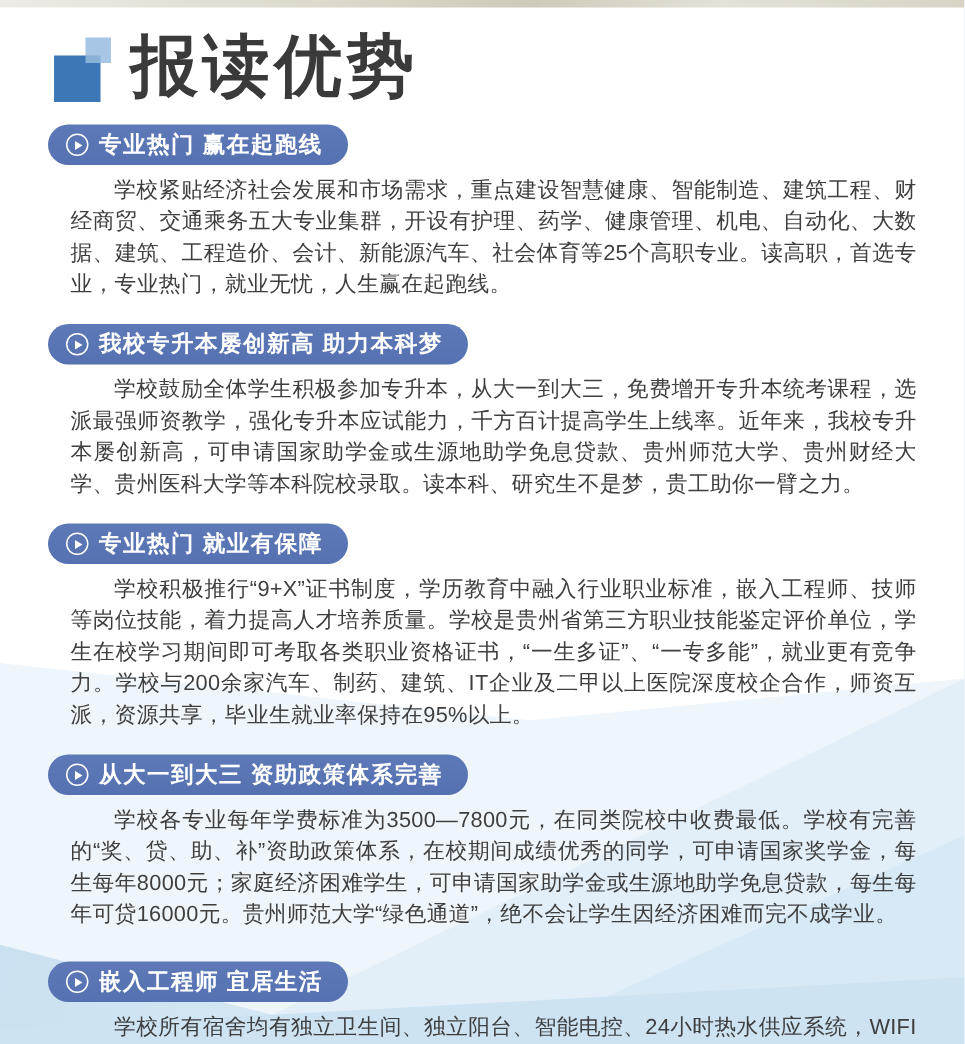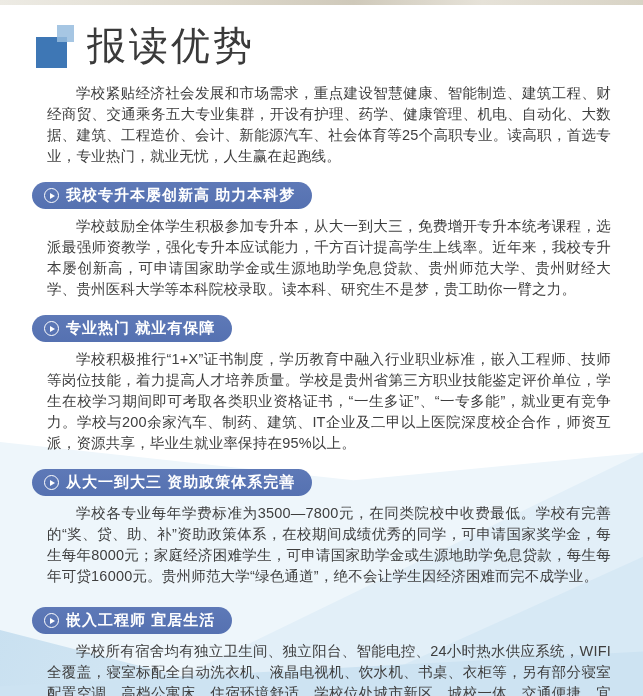--- a/index.html
+++ b/index.html
@@ -64,22 +64,22 @@
     background: #3e77b5;
   }
   .sq-small {
     position: absolute;
     left: 29px; top: 1px;
     width: 17px; height: 17px;
     background: rgba(150, 188, 222, 0.85);
   }
   .page-title {
     margin: 0 0 0 16px;
-    font-size: 39px;
-    font-weight: 400;
+    font-size: 45px;
+    font-weight: 700;
     letter-spacing: 3px;
     color: #3a3a3a;
     line-height: 1.1;
   }
   .section { margin: 15px 32px 0 32px; }
   .section.last { margin-top: 20px; }
   .badge {
     display: inline-flex;
     align-items: center;
     height: 27px;
@@ -137,41 +137,47 @@
 
     <div class="title-row">
       <div class="title-mark">
         <span class="sq-big"></span>
         <span class="sq-small"></span>
       </div>
       <h1 class="page-title">报读优势</h1>
     </div>
 
     <div class="section">
+      <div class="badge">
+        <span class="play-circle">
+            <span class="play-tri"></span>
+          </span>
+        <span>专业热门 赢在起跑线</span>
+      </div>
       <p class="para">学校紧贴经济社会发展和市场需求，重点建设智慧健康、智能制造、建筑工程、财经商贸、交通乘务五大专业集群，开设有护理、药学、健康管理、机电、自动化、大数据、建筑、工程造价、会计、新能源汽车、社会体育等25个高职专业。读高职，首选专业，专业热门，就业无忧，人生赢在起跑线。</p>
     </div>
 
     <div class="section">
       <div class="badge">
         <span class="play-circle">
             <span class="play-tri"></span>
           </span>
         <span>我校专升本屡创新高 助力本科梦</span>
       </div>
       <p class="para">学校鼓励全体学生积极参加专升本，从大一到大三，免费增开专升本统考课程，选派最强师资教学，强化专升本应试能力，千方百计提高学生上线率。近年来，我校专升本屡创新高，可申请国家助学金或生源地助学免息贷款、贵州师范大学、贵州财经大学、贵州医科大学等本科院校录取。读本科、研究生不是梦，贵工助你一臂之力。</p>
     </div>
 
     <div class="section">
       <div class="badge">
         <span class="play-circle">
             <span class="play-tri"></span>
           </span>
         <span>专业热门 就业有保障</span>
       </div>
-      <p class="para">学校积极推行“1+X”证书制度，学历教育中融入行业职业标准，嵌入工程师、技师等岗位技能，着力提高人才培养质量。学校是贵州省第三方职业技能鉴定评价单位，学生在校学习期间即可考取各类职业资格证书，“一生多证”、“一专多能”，就业更有竞争力。学校与200余家汽车、制药、建筑、IT企业及二甲以上医院深度校企合作，师资互派，资源共享，毕业生就业率保持在95%以上。</p>
+      <p class="para">学校积极推行“9+X”证书制度，学历教育中融入行业职业标准，嵌入工程师、技师等岗位技能，着力提高人才培养质量。学校是贵州省第三方职业技能鉴定评价单位，学生在校学习期间即可考取各类职业资格证书，“一生多证”、“一专多能”，就业更有竞争力。学校与200余家汽车、制药、建筑、IT企业及二甲以上医院深度校企合作，师资互派，资源共享，毕业生就业率保持在95%以上。</p>
     </div>
 
     <div class="section">
       <div class="badge">
         <span class="play-circle">
             <span class="play-tri"></span>
           </span>
         <span>从大一到大三 资助政策体系完善</span>
       </div>
       <p class="para">学校各专业每年学费标准为3500—7800元，在同类院校中收费最低。学校有完善的“奖、贷、助、补”资助政策体系，在校期间成绩优秀的同学，可申请国家奖学金，每生每年8000元；家庭经济困难学生，可申请国家助学金或生源地助学免息贷款，每生每年可贷16000元。贵州师范大学“绿色通道”，绝不会让学生因经济困难而完不成学业。</p>

